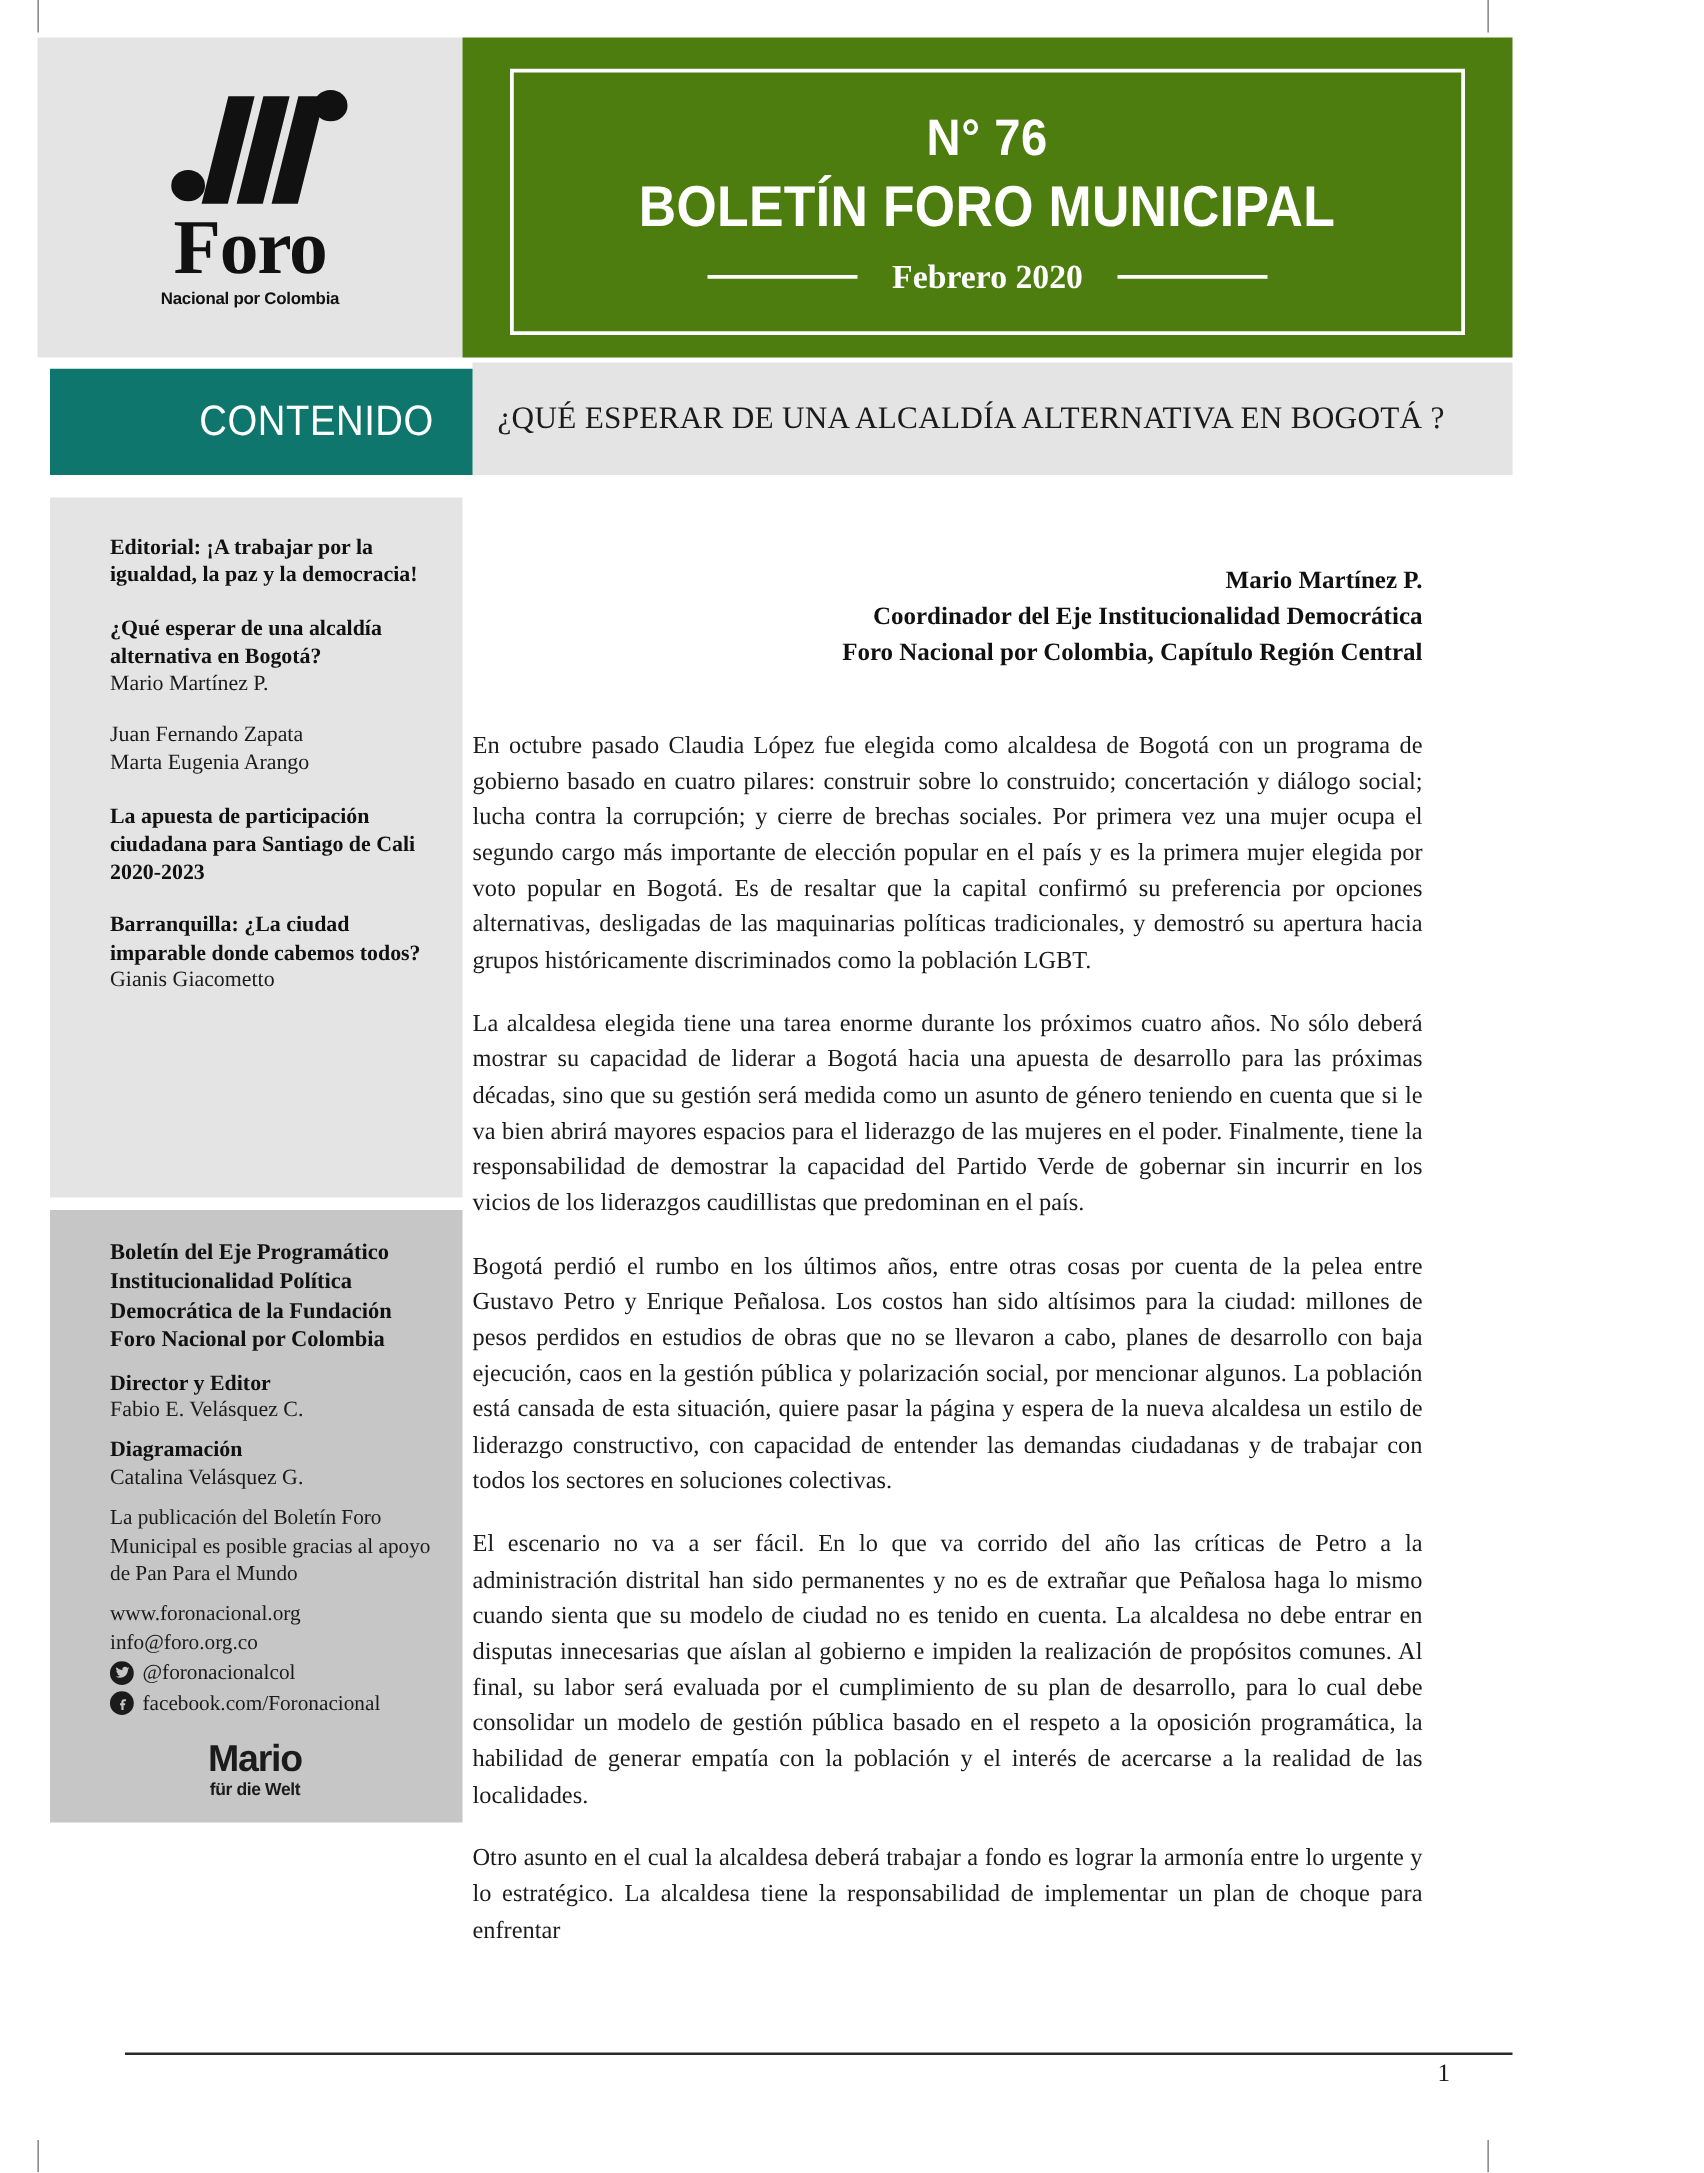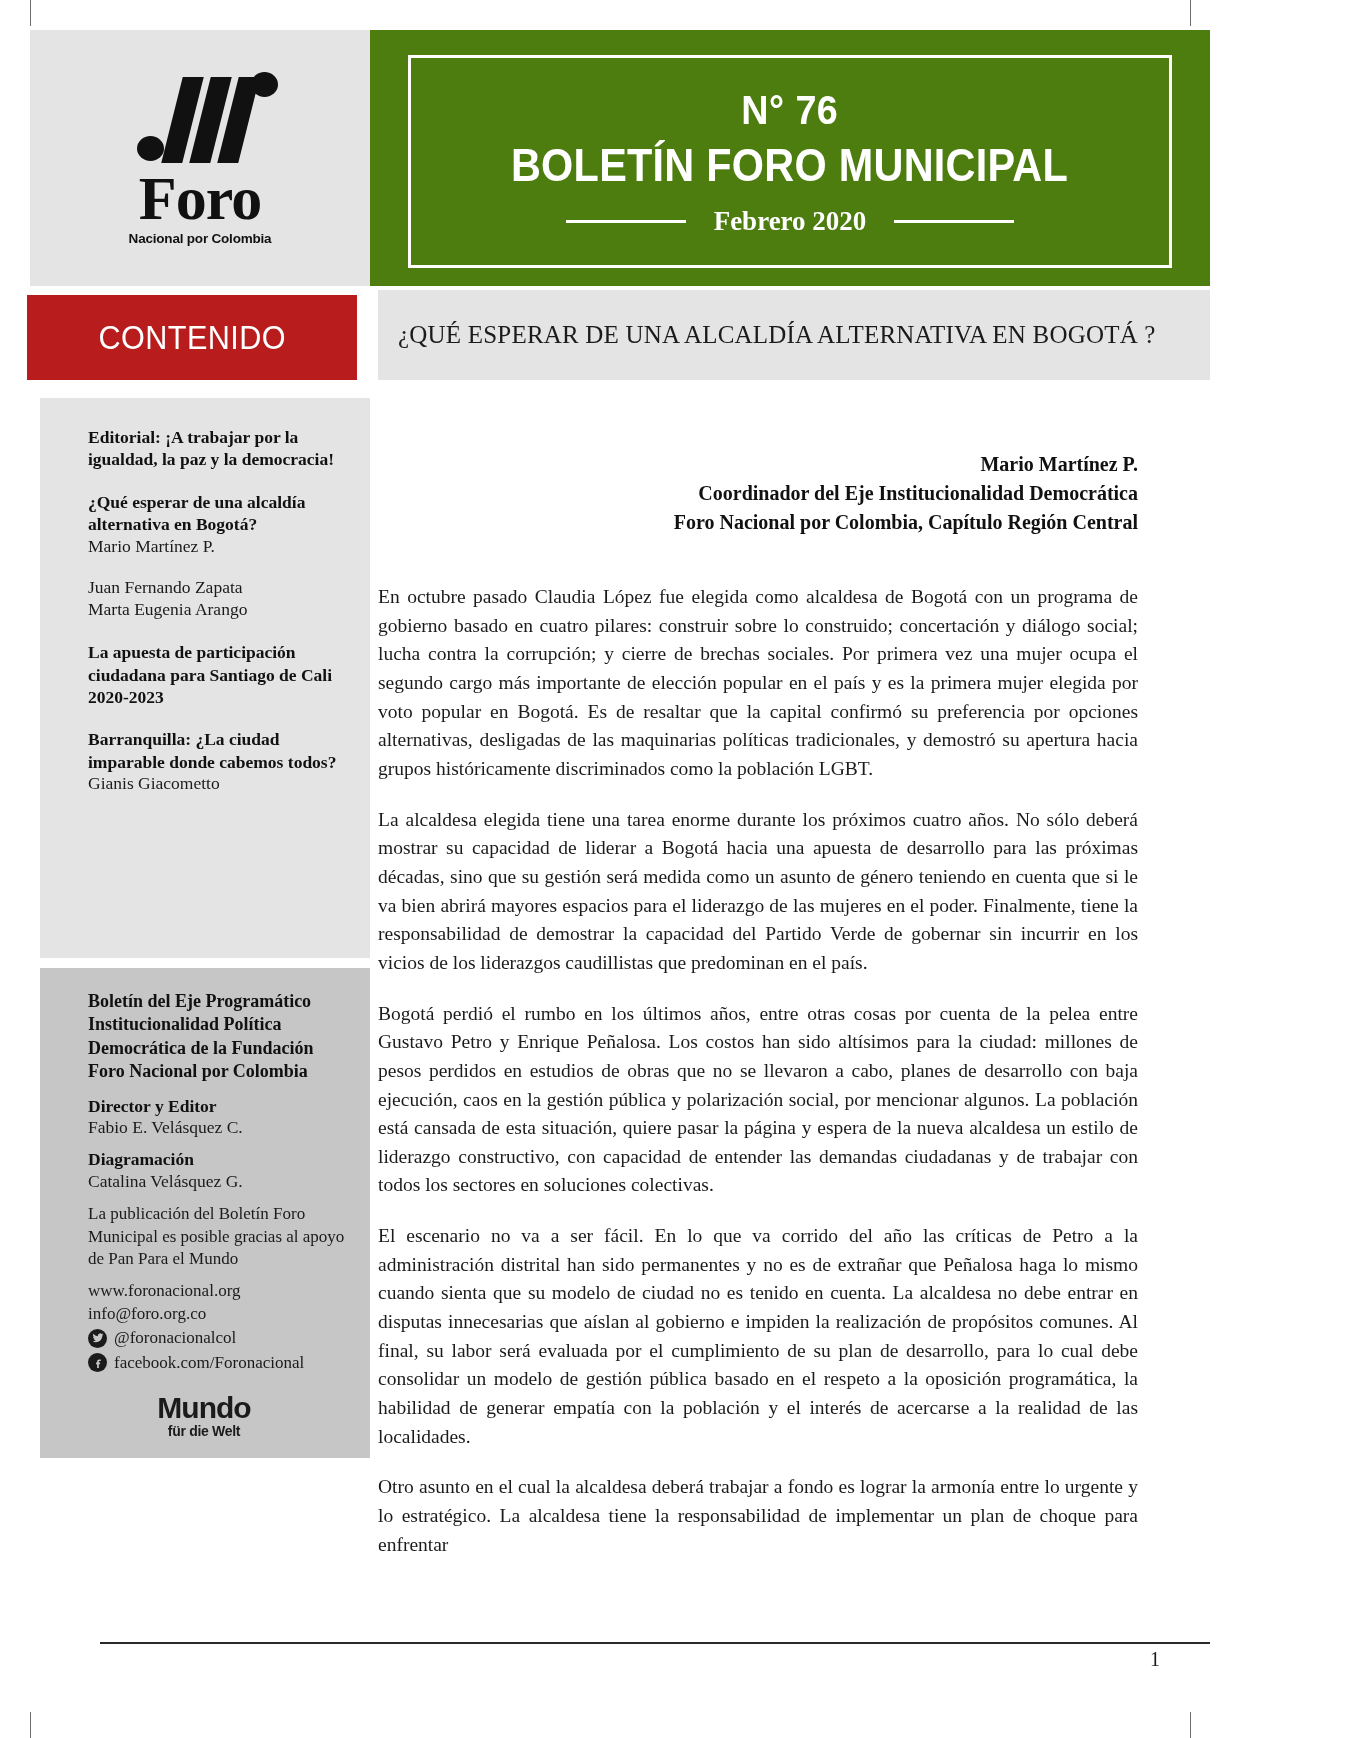--- a/index.html
+++ b/index.html
@@ -119,26 +119,27 @@
   .issue-date {
     font-family: "Liberation Serif", serif;
     font-weight: bold;
     font-size: 27px;
     color: #ffffff;
   }
 
   
   .contenido-bar {
     position: absolute;
-    left: 27px; top: 295px;
+    left: 40px; top: 295px;
     width: 330px; height: 85px;
-    background: #b91c1c;
+    background: #0f766e;
     display: flex;
     align-items: center;
     justify-content: center;
+    padding-left: 48px;
   }
   .contenido-label {
     font-family: "Liberation Sans", sans-serif;
     font-size: 34px;
     color: #ffffff;
     letter-spacing: 0.5px;
     transform: scaleX(0.9);
   }
   .title-bar {
     position: absolute;
@@ -409,21 +410,21 @@
     <div class="social-row">
       <span class="social-ic">
         <svg width="12" height="12" viewBox="0 0 24 24" aria-hidden="true">
           <path fill="#c6c6c6" d="M15 8h2.5V4.8h-2.8c-3 0-4.5 1.8-4.5 4.4V11H8v3.3h2.2V22h3.5v-7.7H16l.4-3.3h-2.7V9.6C13.7 8.6 14 8 15 8z"></path>
         </svg>
       </span>
       <span class="mast-link">facebook.com/Foronacional</span>
     </div>
 
     <div class="brot">
-      <div class="brot-word">Mundo</div>
+      <div class="brot-word">Mario</div>
       <div class="brot-sub">für die Welt</div>
     </div>
   </div>
 
   <div class="main-col">
     <div class="byline">
       <div>Mario Martínez P.</div>
       <div>Coordinador del Eje Institucionalidad  Democrática</div>
       <div>Foro Nacional por Colombia, Capítulo Región Central</div>
     </div>

